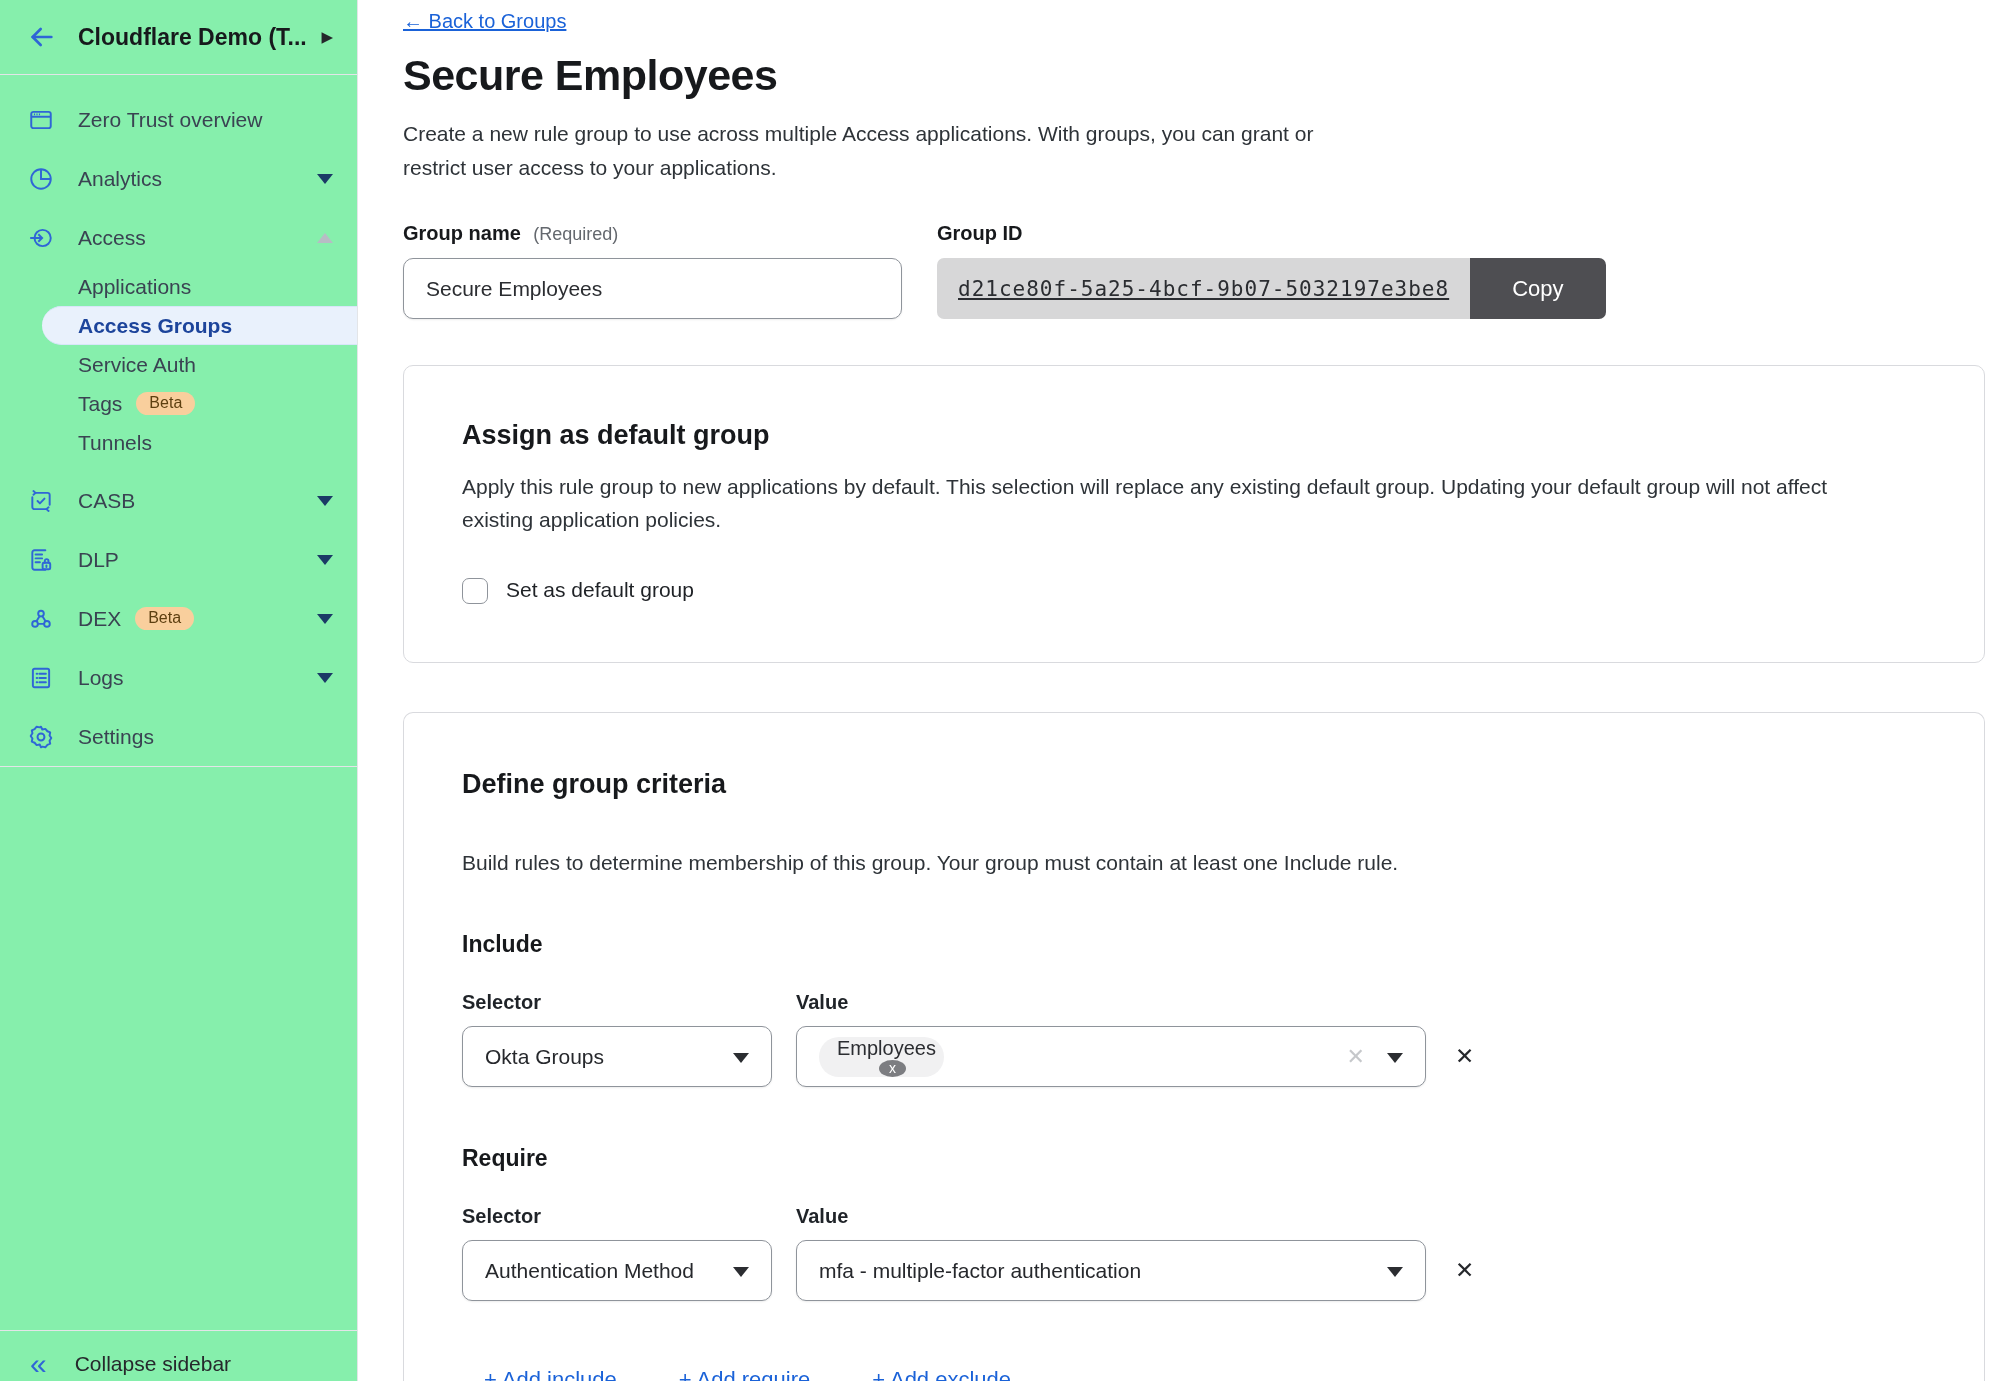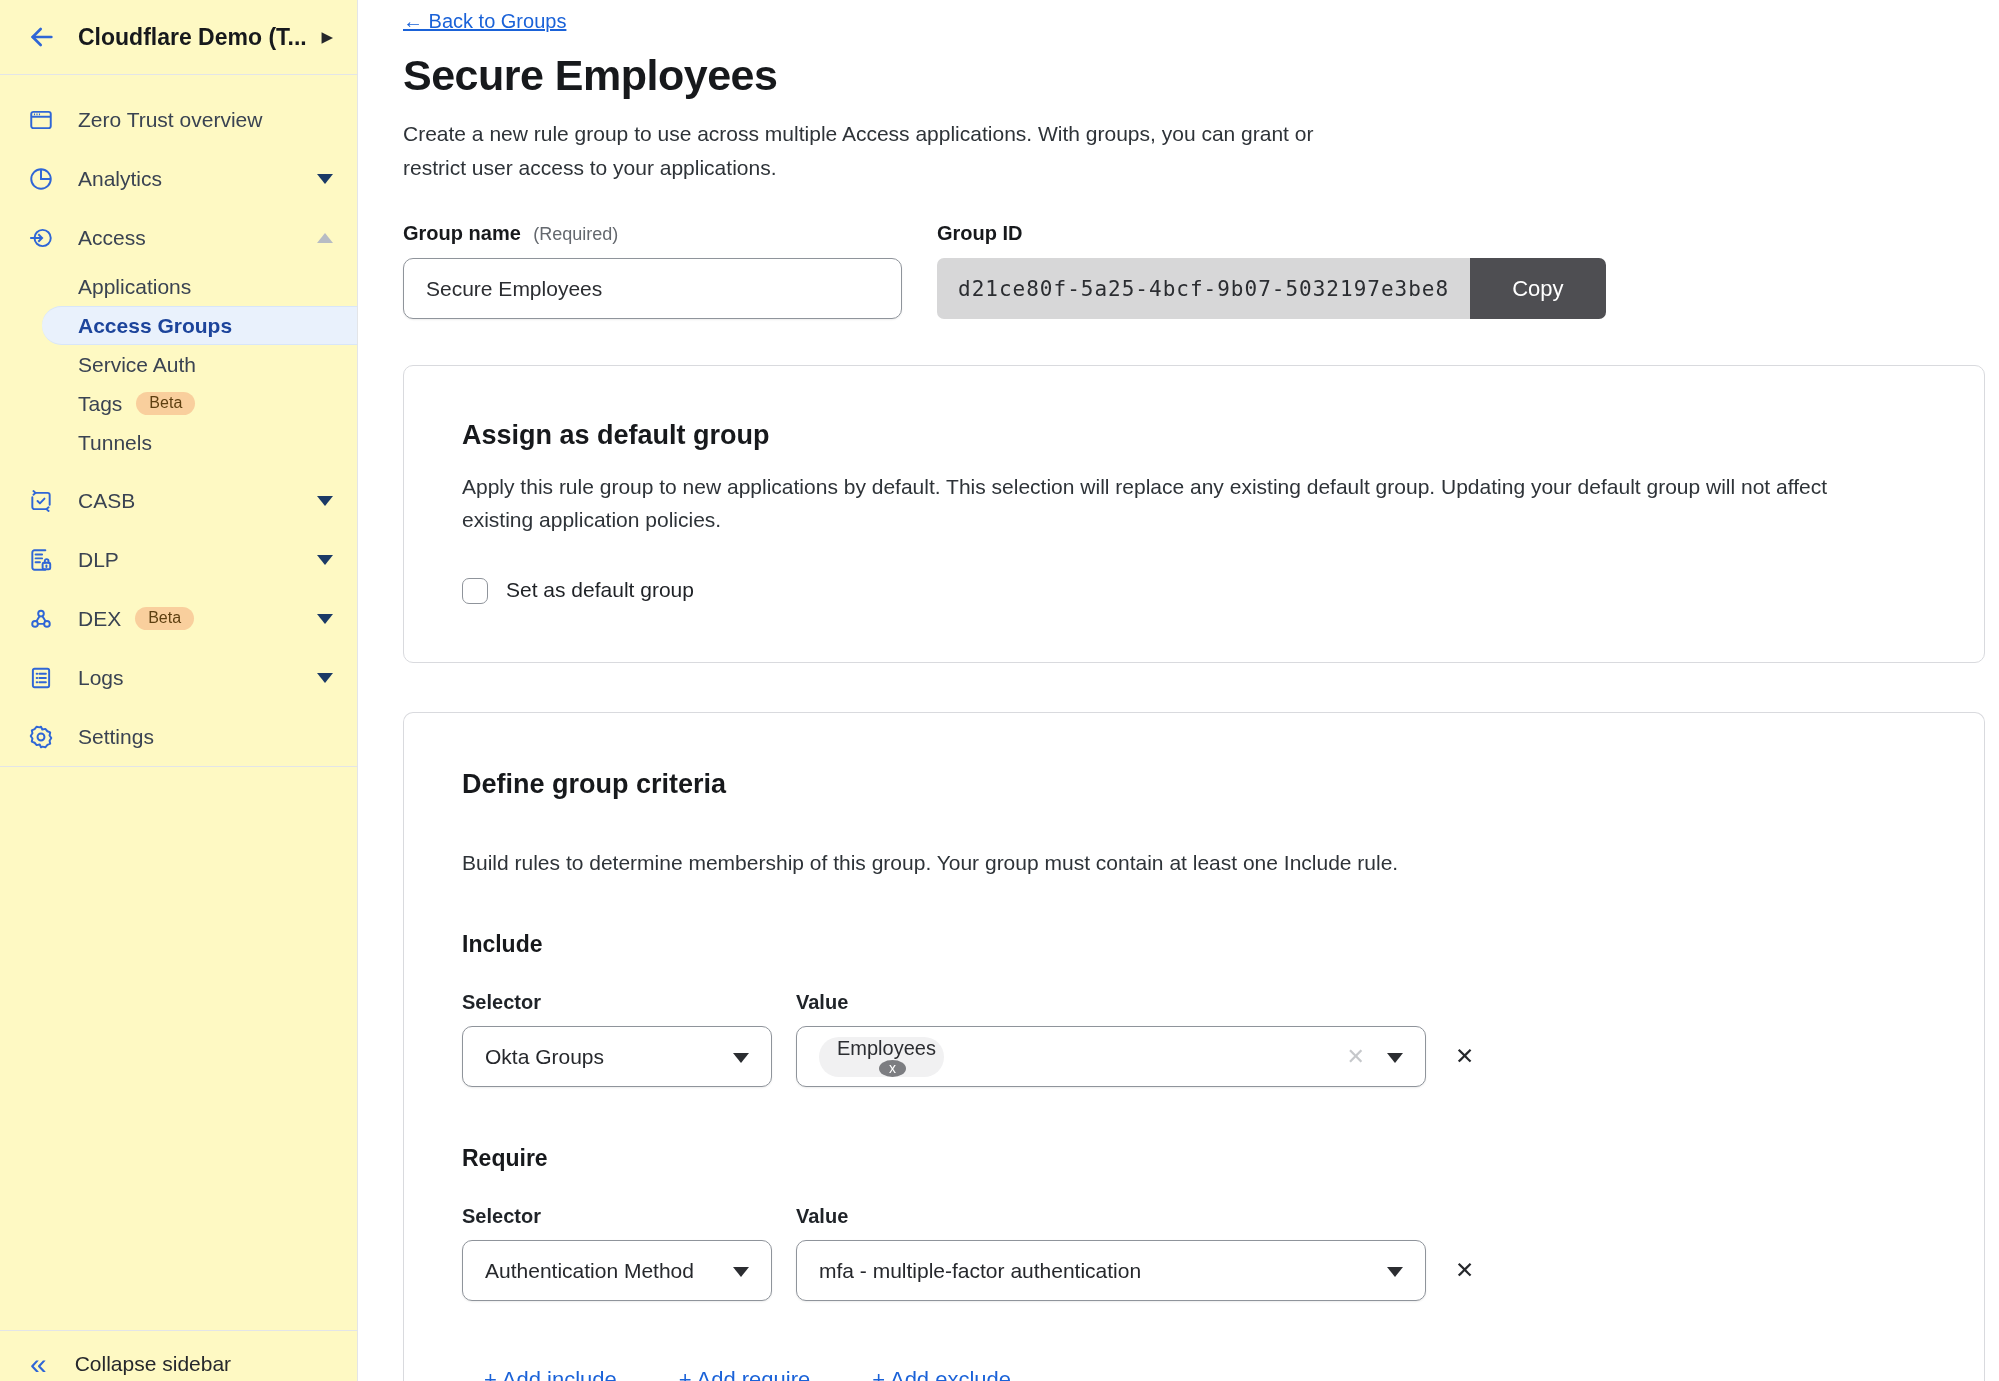--- a/index.html
+++ b/index.html
@@ -1,21 +1,21 @@
 <!DOCTYPE html>
 <html style="--link-blue: #1a62d8; --icon-blue: #2f66d6; --caret-navy: #1b3a66; --selected-blue: #1c449b; --pill-bg: #e9f1fc; --beta-bg: #f9cf9d; --beta-text: #5d3f10; --idbox-bg: #d7d7d8; --copybtn-bg: #4e4e52;"><head>
 <meta charset="utf-8">
 <style>
   * { margin:0; padding:0; box-sizing:border-box; }
   html,body { width:1999px; height:1381px; overflow:hidden; background:#fff;
     font-family:"Liberation Sans","DejaVu Sans",sans-serif; color:#1f2328; }
   .app { display:flex; width:100%; height:100%; }
 
   
-  .sidebar { width:358px; min-width:358px; height:100%; background:#fef9c3;
+  .sidebar { width:358px; min-width:358px; height:100%; background:#86efac;
     border-right:1px solid #e3e5e8; display:flex; flex-direction:column; }
   .sb-header { height:75px; display:flex; align-items:center; padding:0 20px 0 26px;
     border-bottom:1px solid #e3e5e8; }
   .sb-back { width:34px; height:34px; display:flex; align-items:center; color:var(--icon-blue,#2f66d6); cursor:pointer; }
   .sb-title { font-size:23px; font-weight:700; color:#17191c; margin-left:18px; flex:1;
     white-space:nowrap; overflow:hidden; }
   .sb-expander { color:#25272b; font-size:15px; cursor:pointer; padding-right:4px; }
   nav { padding-top:15px; }
   .nav-row { height:59px; display:flex; align-items:center; padding:0 24px 0 27px; cursor:pointer; }
   .nav-row .ic { width:27px; height:27px; color:var(--icon-blue,#2f66d6); display:flex; align-items:center; justify-content:center; }
@@ -49,21 +49,21 @@
   .field-label { font-size:20px; font-weight:700; color:#17191c; }
   .req-hint { font-size:18px; font-weight:400; color:#64686e; margin-left:8px; }
   .name-field { width:499px; }
   .text-input { margin-top:13px; width:499px; height:61px; border:1px solid #8f949b; border-radius:10px;
     font-size:21px; color:#2b2d31; padding:0 22px; font-family:inherit; background:#fff;
     box-shadow:0 1px 2px rgba(0,0,0,0.08); }
   .id-field { margin-left:35px; }
   .id-row { margin-top:13px; display:flex; height:61px; }
   .id-box { background:var(--idbox-bg,#d7d7d8); border-radius:7px 0 0 7px; display:flex; align-items:center;
     padding:0 21px; font-family:"DejaVu Sans Mono","Liberation Mono",monospace; font-size:21px;
-    letter-spacing:1px; color:#2b2d31; }
+    letter-spacing:1px; color:#2b2d31;text-decoration:underline; }
   .copy-btn { background:var(--copybtn-bg,#4e4e52); color:#fff; border:none; border-radius:0 7px 7px 0;
     font-size:22px; padding:0 42px; cursor:pointer; font-family:inherit; }
 
   .card { border:1px solid #d9dade; border-radius:10px; margin-top:46px; padding:54px 58px 58px; }
   .card h2 { font-size:27px; font-weight:700; color:#17191c; }
   .card .card-desc { margin-top:19px; font-size:21px; line-height:33px; color:#2e3338; max-width:1425px; }
   .checkbox-row { margin-top:42px; display:flex; align-items:flex-start; }
   .checkbox { width:26px; height:26px; border:1.5px solid #8f949b; border-radius:7px; background:#fff;
     appearance:none; -webkit-appearance:none; cursor:pointer; }
   .checkbox-row .cb-label { font-size:21px; color:#1f2226; margin-left:18px; }

